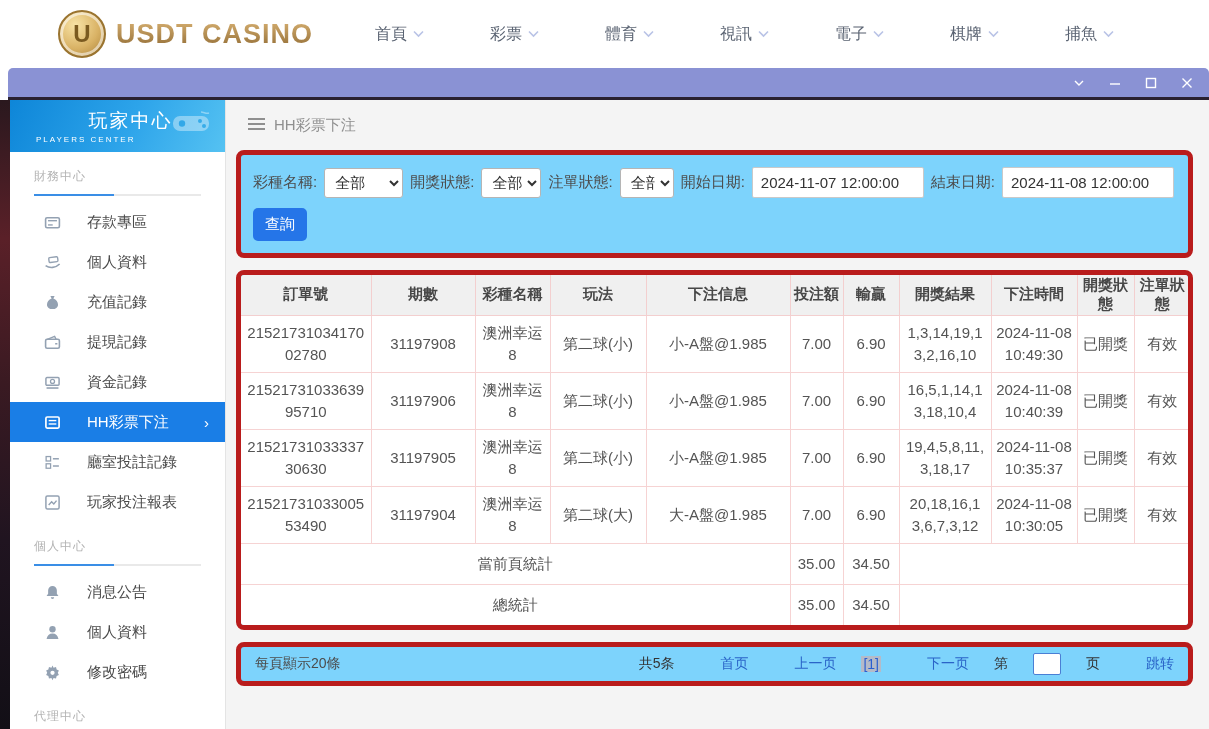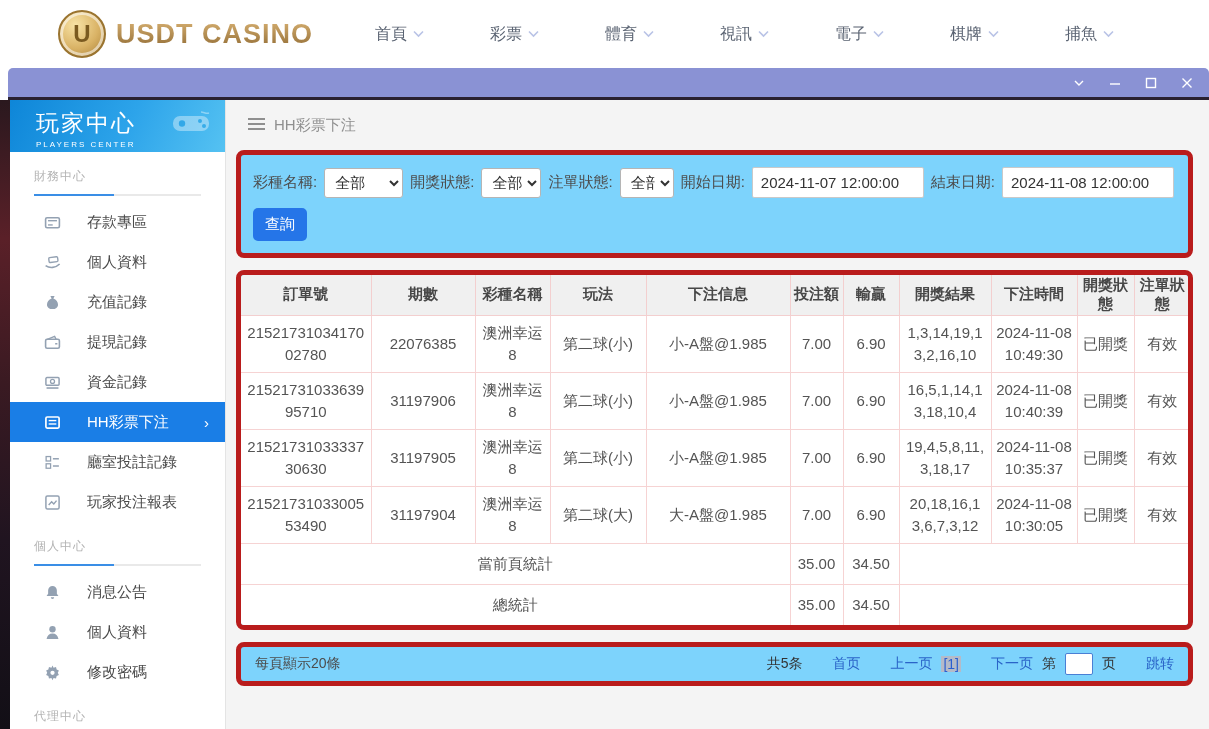--- a/index.html
+++ b/index.html
@@ -30,21 +30,21 @@
   
   .app-row { display:flex; height:629px; }
   .desktop-strip { width:10px; height:100%;
     background:linear-gradient(180deg,#2a181e 0%,#5a2028 22%,#3a1a22 45%,#201420 70%,#120f16 100%); }
   .sidebar { width:216px; background:#fff; border-right:1px solid #e4e4e4; overflow:hidden; }
   .main { flex:1; background:#f4f4f4; padding:0 16px 0 10px; overflow:hidden; }
 
   
   .side-banner { height:52px; background:linear-gradient(115deg,#0e86d8 0%,#2da4ea 55%,#55c2f2 100%);
     color:#fff; padding:8px 0 0 26px; position:relative; }
-  .side-banner .t1 { font-size:23px; letter-spacing:2px; }
+  .side-banner .t1 { font-size:19px; letter-spacing:2px;text-align:center; }
   .side-banner .t2 { font-size:8px; letter-spacing:2px; margin-top:1px; }
   .side-banner .pad-icon { position:absolute; right:14px; top:10px; opacity:.38; }
   .section-title { margin:16px 0 0 24px; font-size:12px; color:#b3b3b3; letter-spacing:1px; }
   .section-line { margin:9px 24px 6px 24px; height:2px; background:#e9e9e9; }
   .section-line .blue { display:block; width:80px; height:2px; background:#3a8ee6; }
   .menu { list-style:none; }
   .menu li { height:40px; display:flex; align-items:center; padding-left:34px; gap:26px;
     color:#4a4a4a; font-size:15px; cursor:pointer; position:relative; }
   .menu li .mi { width:17px; height:17px; color:#93a1b2; flex:0 0 17px; }
   .menu li.active { background:#1a7ee6; color:#fff; }
@@ -76,21 +76,21 @@
   td { border:1px solid #f6d3d3; text-align:center; color:#545454; font-size:15px;
     padding:6px 4px; word-break:break-all; line-height:1.45; height:57px; background:#fff; }
   td:first-child { border-left:none; } td:last-child { border-right:none; }
   tr.summary td { height:41px; }
   tbody tr:last-child td { border-bottom:none; }
 
   
   .foot-panel { margin-top:12px; height:44px; display:flex; align-items:center;
     justify-content:space-between; padding:0 14px; }
   .foot-left { color:#4c4c4c; font-size:14px; }
-  .pager { display:flex; align-items:center; gap:9px; font-size:14px; color:#333; }
+  .pager { display:flex; align-items:center; gap:25px; font-size:14px; color:#333; }
   .pager .plink { color:#2a64c8; cursor:pointer;margin-left:21px; }
   .pager .current { background:#b4bac8; color:#2a5fd0; padding:0 2px; }
   .pager .jump-input { width:28px; height:22px; border:1px solid #4a7fd4; border-radius:2px;
     font-size:13px; text-align:center; }
 </style>
 </head>
 <body>
 
 <div class="site-header">
   <div class="logo">
@@ -345,21 +345,21 @@
               <th>輸贏</th>
               <th>開獎結果</th>
               <th>下注時間</th>
               <th>開獎狀態</th>
               <th>注單狀態</th>
             </tr>
           </thead>
         <tbody id="tbody">
             <tr>
               <td>2152173103417002780</td>
-              <td>22076385</td>
+              <td>31197908</td>
               <td>澳洲幸运8</td>
               <td>第二球(小)</td>
               <td>小-A盤@1.985</td>
               <td>7.00</td>
               <td>6.90</td>
               <td>1,3,14,19,13,2,16,10</td>
               <td>2024-11-08 10:49:30</td>
               <td>已開獎</td>
               <td>有效</td>
             </tr>

